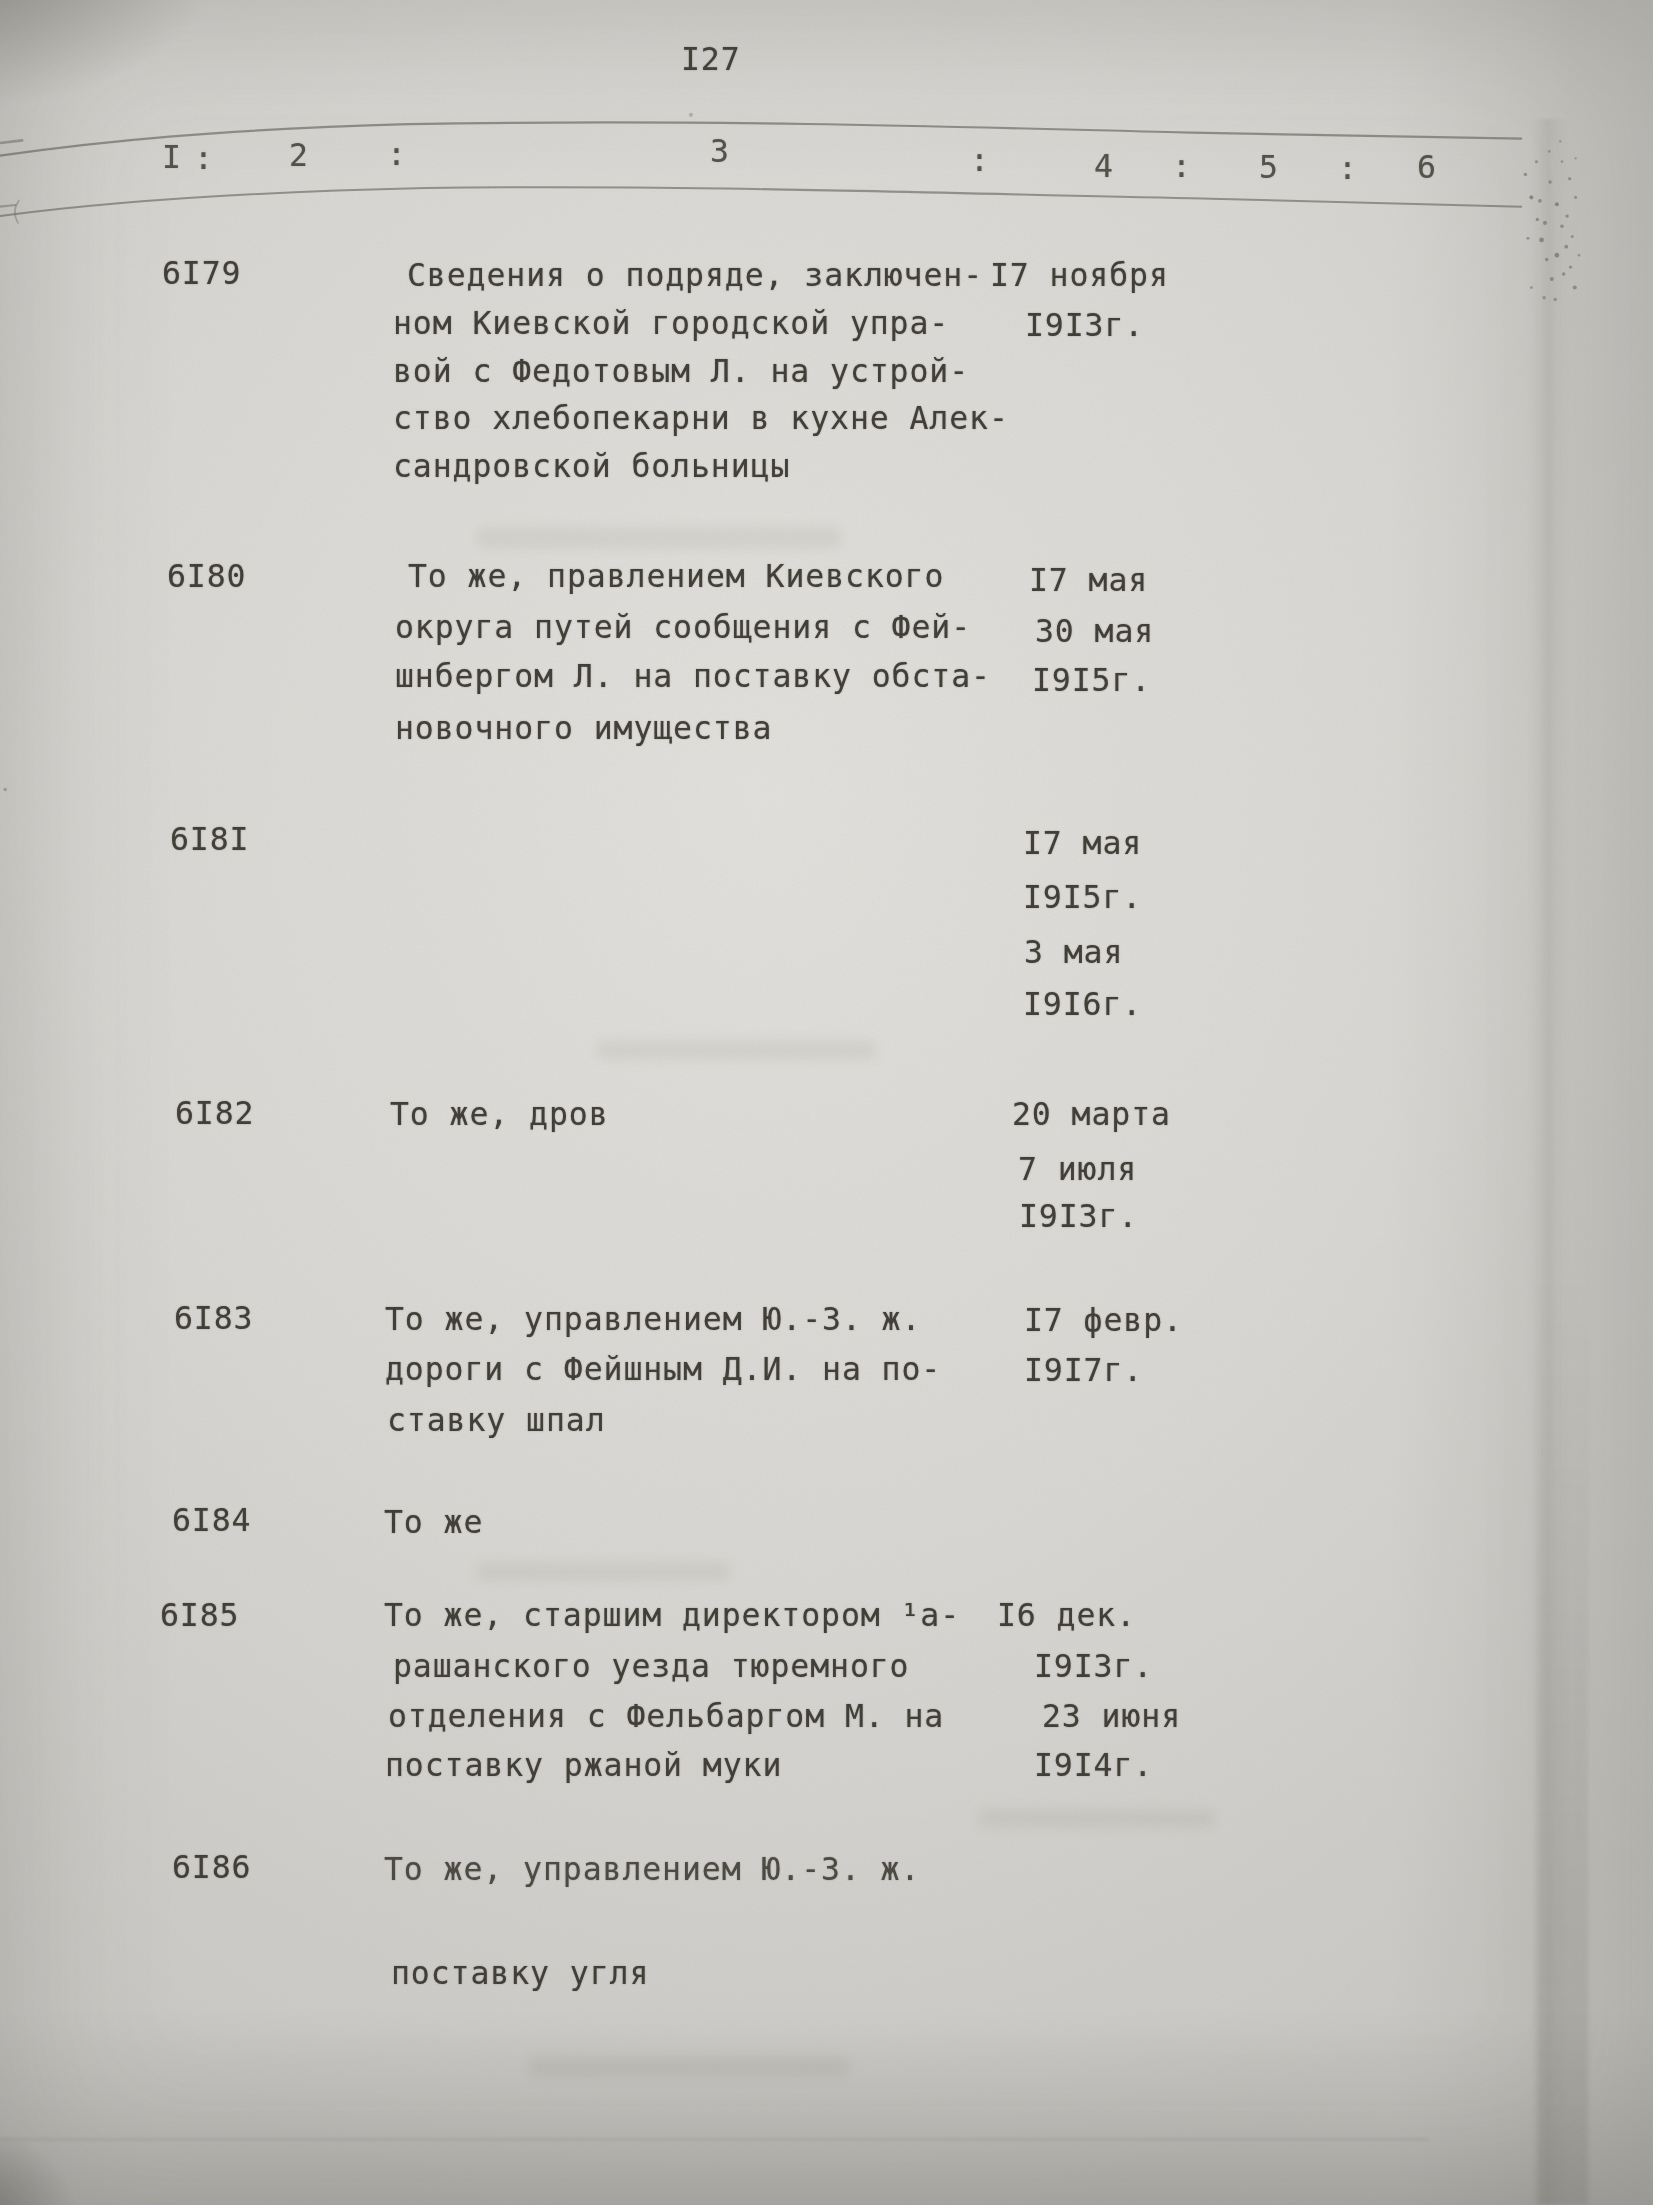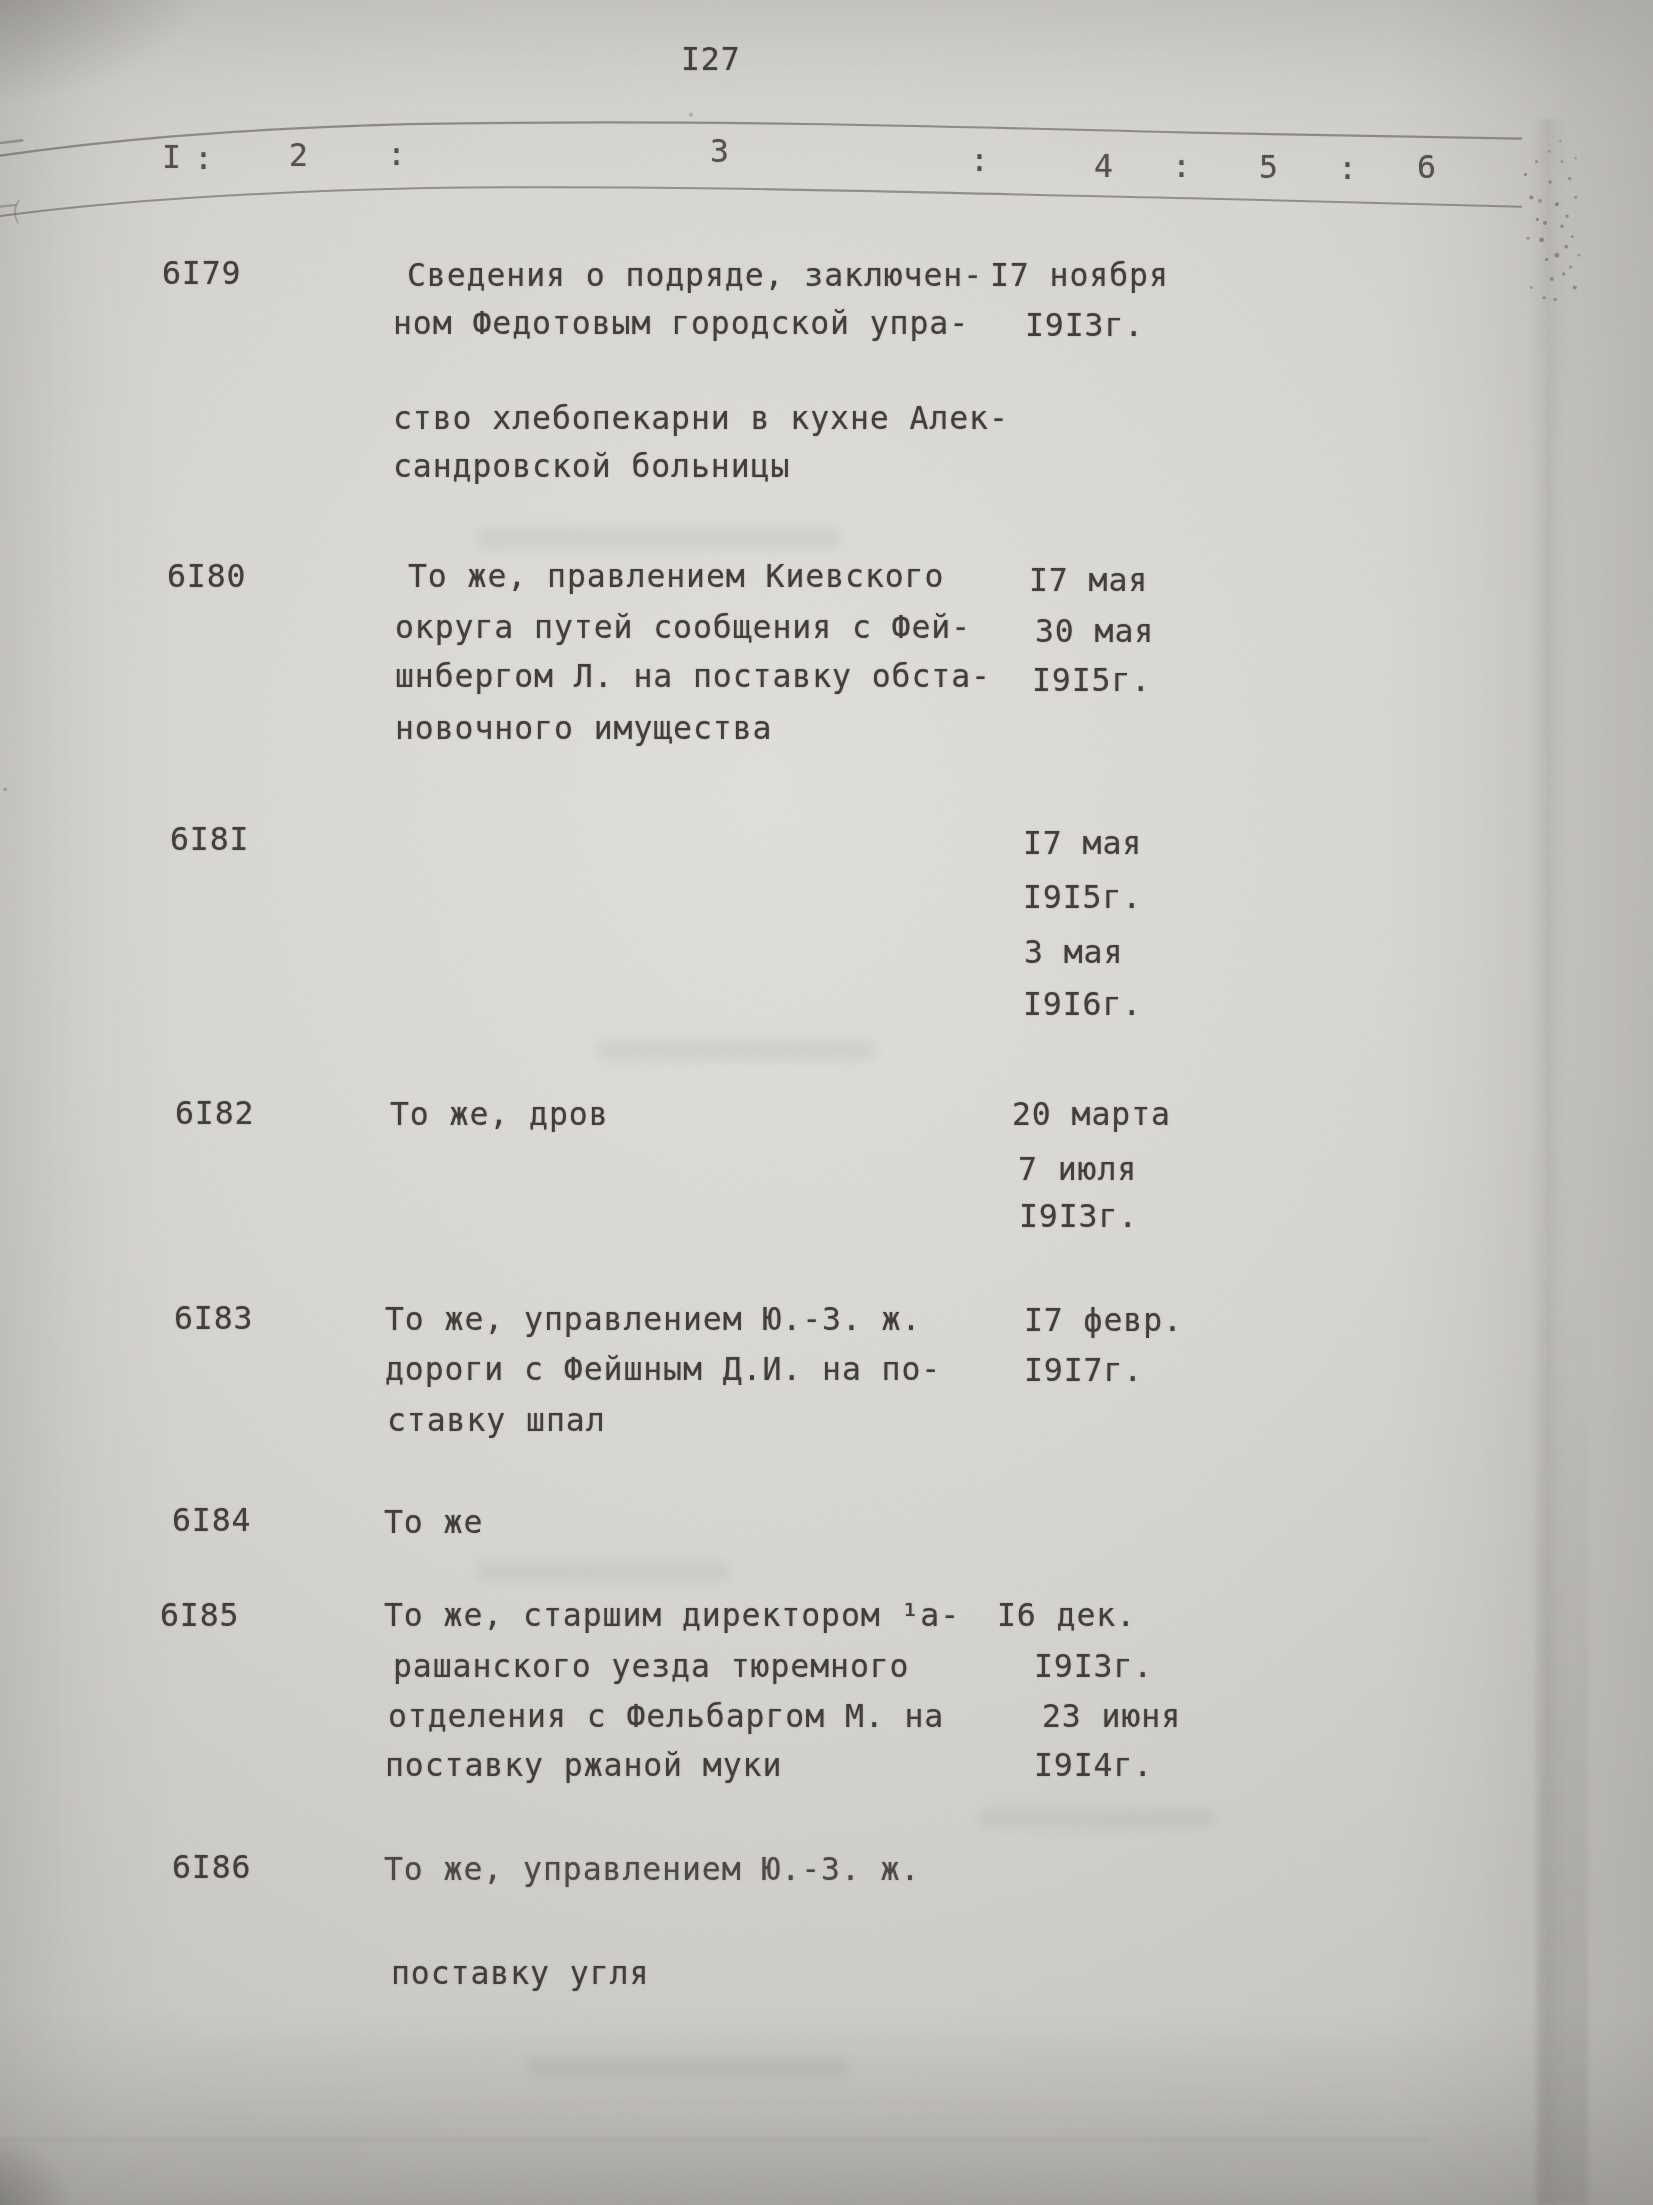--- a/index.html
+++ b/index.html
@@ -117,21 +117,22 @@
     <div class="tw hd" style="left:710px;top:136px">3</div>
     <div class="tw hd" style="left:970px;top:145px">:</div>
     <div class="tw hd" style="left:1094px;top:151px">4</div>
     <div class="tw hd" style="left:1172px;top:151px">:</div>
     <div class="tw hd" style="left:1259px;top:152px">5</div>
     <div class="tw hd" style="left:1338px;top:153px">:</div>
     <div class="tw hd" style="left:1417px;top:152px">6</div>
 
     <div class="tw" style="left:162px;top:258px">6I79</div>
     <div class="tw" style="left:407px;top:260px">Сведения о подряде, заключен-</div>
-    <div class="tw" style="left:393px;top:308px">ном Федотовым городской упра-</div>
+    <div class="tw" style="left:393px;top:308px">ном Киевской городской упра-</div>
+    <div class="tw" style="left:393px;top:356px">вой с Федотовым Л. на устрой-</div>
     <div class="tw" style="left:393px;top:403px">ство хлебопекарни в кухне Алек-</div>
     <div class="tw" style="left:393px;top:451px">сандровской больницы</div>
     <div class="tw" style="left:990px;top:260px">I7 ноября</div>
     <div class="tw" style="left:1025px;top:310px">I9I3г.</div>
 
     <div class="tw" style="left:167px;top:561px">6I80</div>
     <div class="tw" style="left:408px;top:561px">То же, правлением Киевского</div>
     <div class="tw" style="left:395px;top:612px">округа путей сообщения с Фей-</div>
     <div class="tw" style="left:395px;top:661px">шнбергом Л. на поставку обста-</div>
     <div class="tw" style="left:395px;top:713px">новочного имущества</div>

